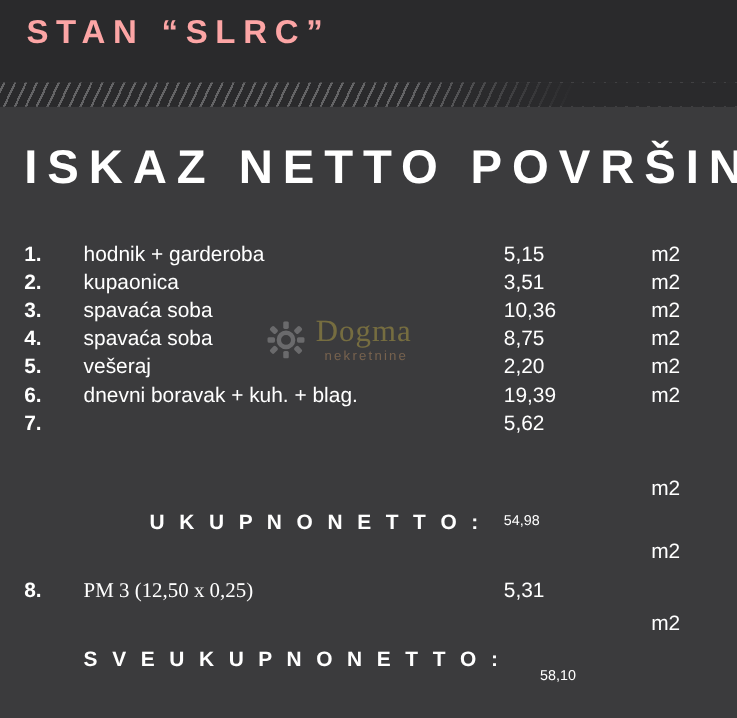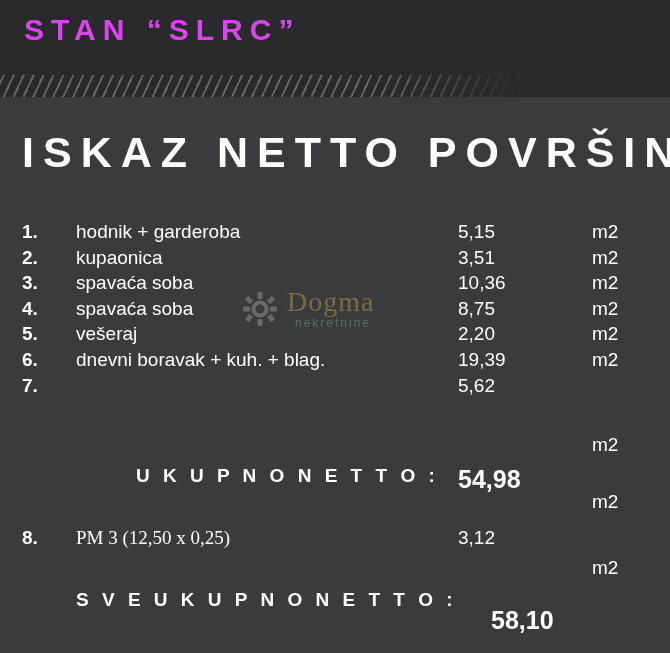--- a/index.html
+++ b/index.html
@@ -26,21 +26,21 @@
     background: #2a2a2c;
     overflow: hidden;
   }
   .header-title {
     position: absolute;
     left: 24px;
     top: 13px;
     font-size: 30px;
     font-weight: bold;
     letter-spacing: 7px;
-    color: #d946ef;
+    color: #fca5a5;
     white-space: nowrap;
   }
   
   .hatch {
     position: absolute;
     left: 0; top: 75px;
     width: 670px;
     height: 22px;
     background: #2a2a2c;
     overflow: hidden;
@@ -98,21 +98,21 @@
     font-size: 28px;
     color: #fde047;
     letter-spacing: 1px;
   }
   .wm-sub {
     position: absolute;
     left: 52px;
     top: 30px;
     font-size: 12px;
     letter-spacing: 2px;
-    color: #86efac;
+    color: #fdba74;
   }
 
   
   .rows {
     position: absolute;
     left: 0;
     top: 221px;
     width: 670px;
   }
   .row {
@@ -149,22 +149,22 @@
 
   .total-line {
     position: absolute;
     font-size: 19px;
     font-weight: bold;
     letter-spacing: 4px;
   }
   .total-val {
     position: absolute;
     left: 458px;
-    font-size: 25px;
-    font-weight: bold;
+    font-size: 13px;
+    font-weight: normal;
     letter-spacing: 0px;
   }
 
   .row-8 {
     position: absolute;
     font-size: 19px;
   }
 </style>
 </head>
 <body>
@@ -245,18 +245,18 @@
 
   <div class="unit-float" style="top:434px;">m2</div>
   <div class="unit-float" style="top:491px;">m2</div>
   <div class="unit-float" style="top:557px;">m2</div>
 
   <div class="total-line" style="left:108px; top:465px;margin-left:28px;">U K U P N O   N E T T O :</div>
   <div class="total-val" style="top:465px;">54,98</div>
 
   <div class="row-8" style="left:22px; top:527px; font-weight:bold;">8.</div>
   <div class="row-8" style="left:76px; top:527px;font-family:Liberation Serif, serif;">PM 3 (12,50 x 0,25)</div>
-  <div class="row-8" style="left:458px; top:527px;">3,12</div>
+  <div class="row-8" style="left:458px; top:527px;">5,31</div>
 
   <div class="total-line" style="left:76px; top:589px;text-align:right;">S V E U K U P N O   N E T T O :</div>
   <div class="total-val" style="top:606px;margin-left:33px;">58,10</div>
 
 </div>
 
 </body></html>

